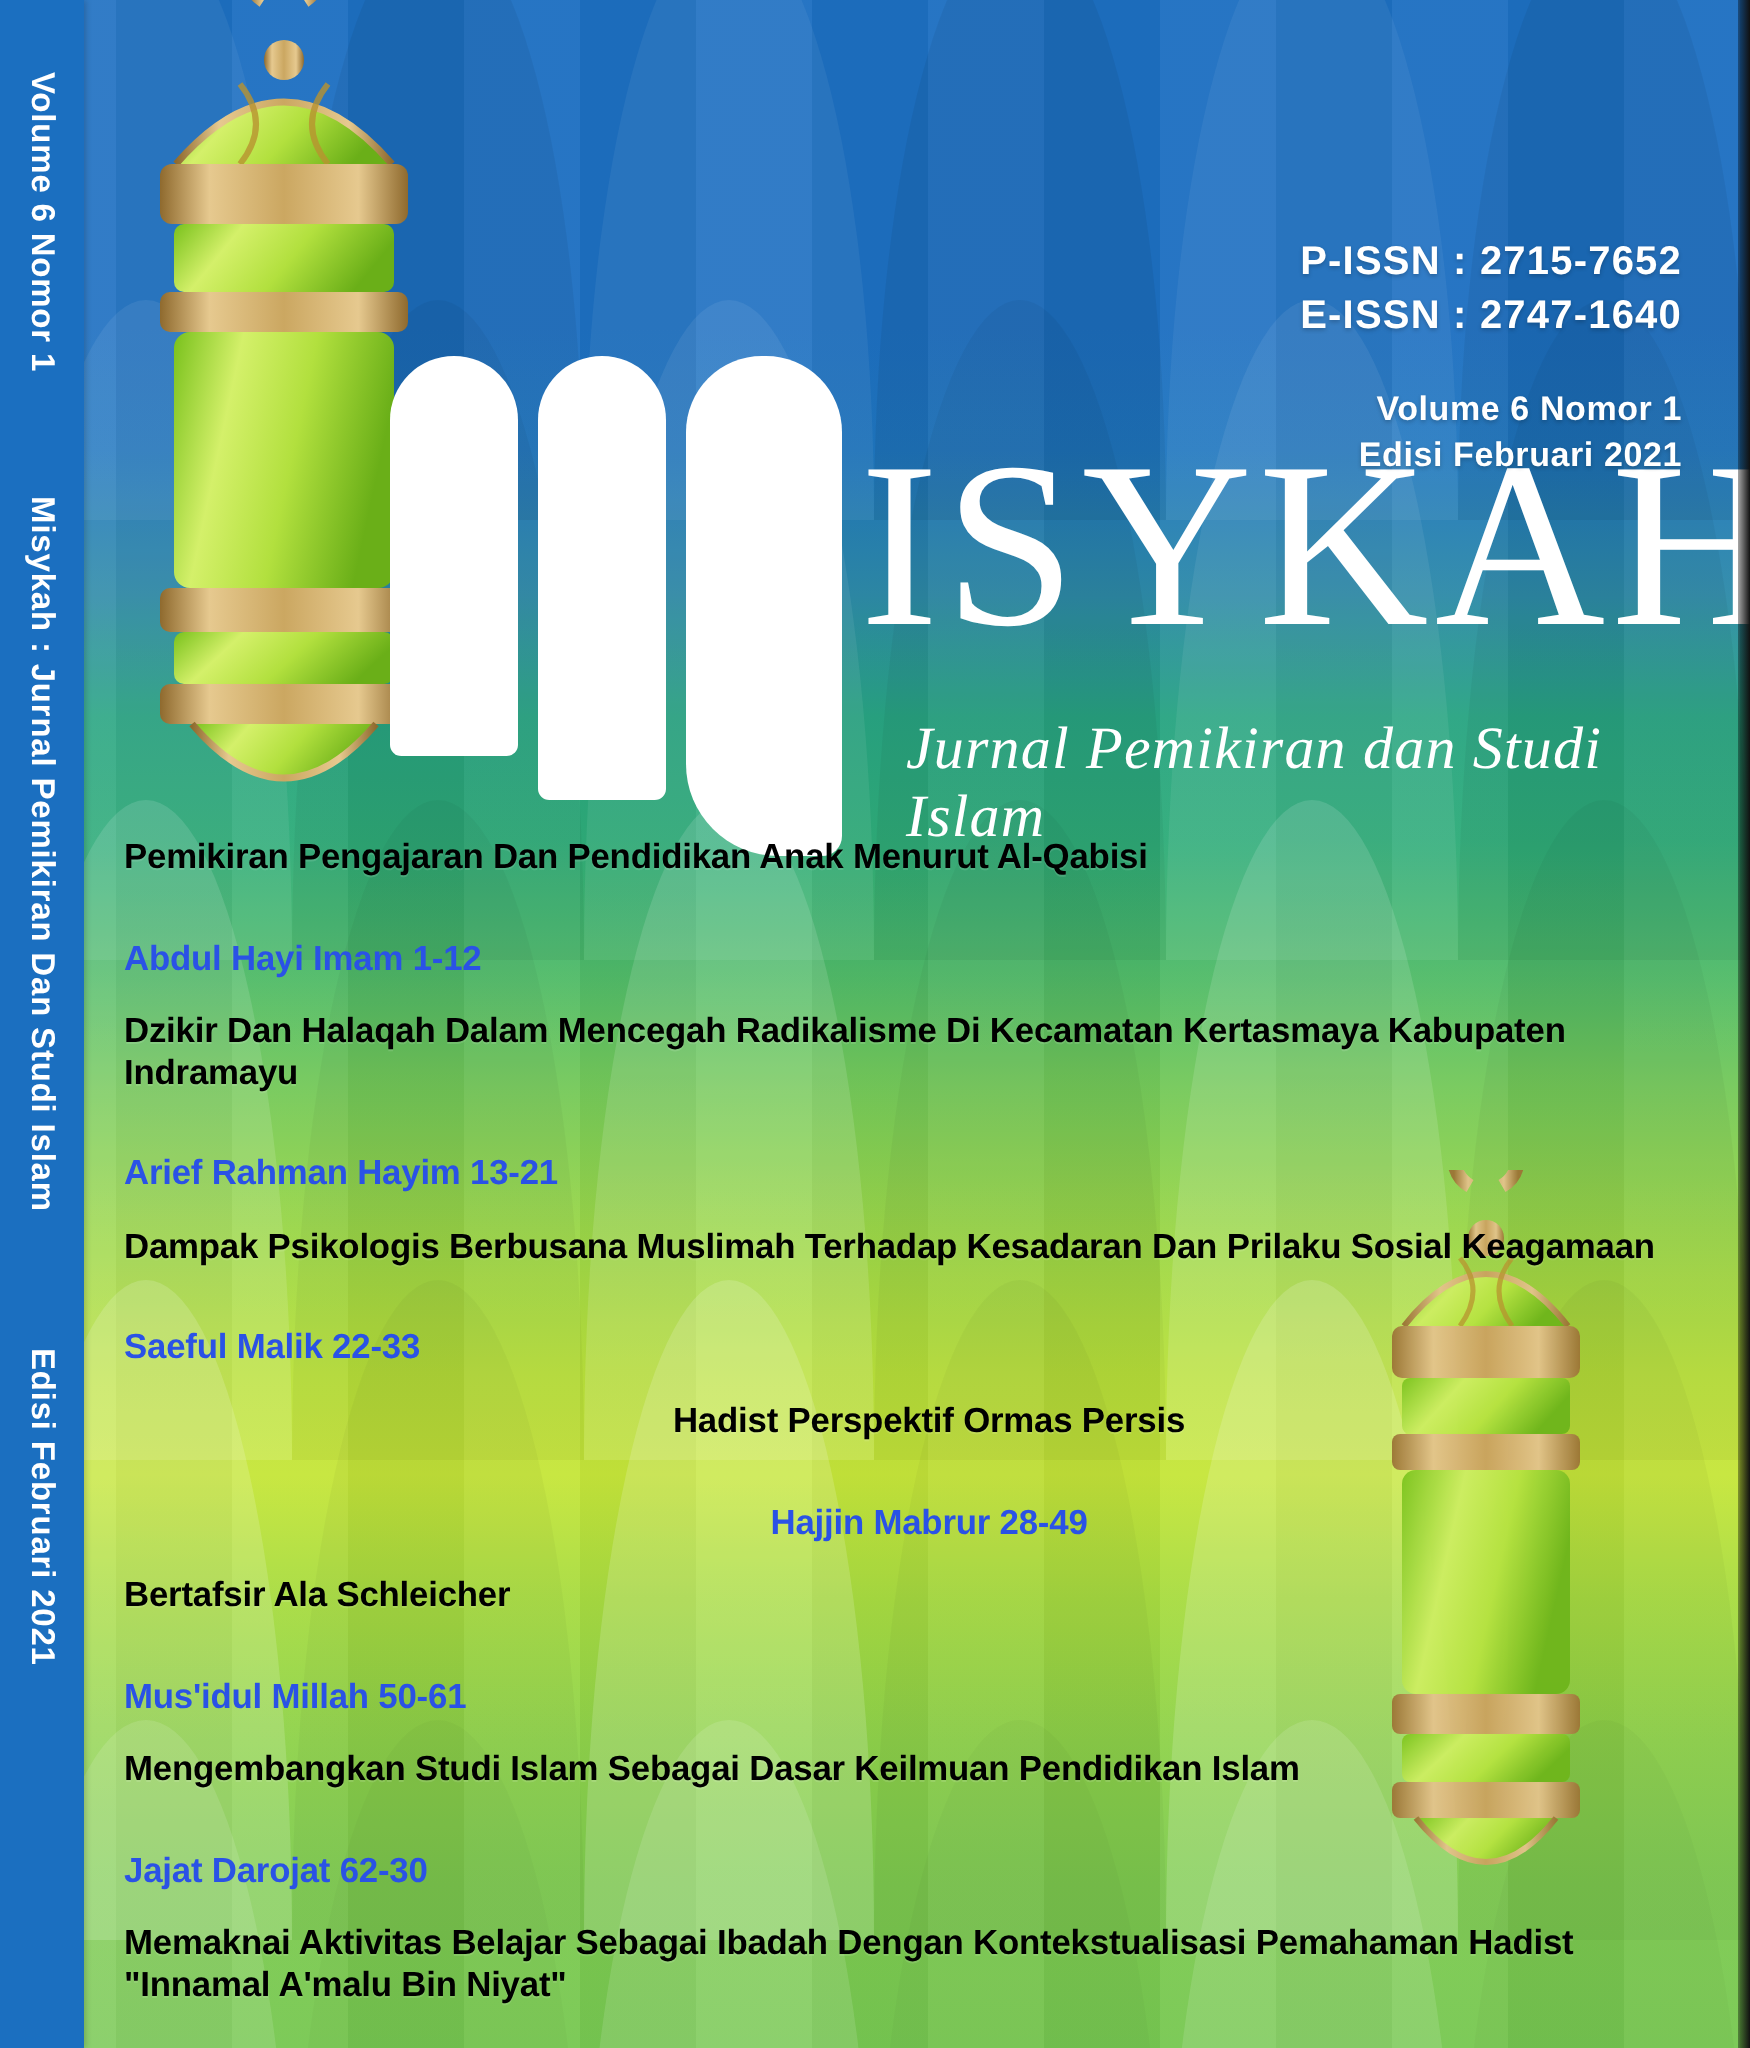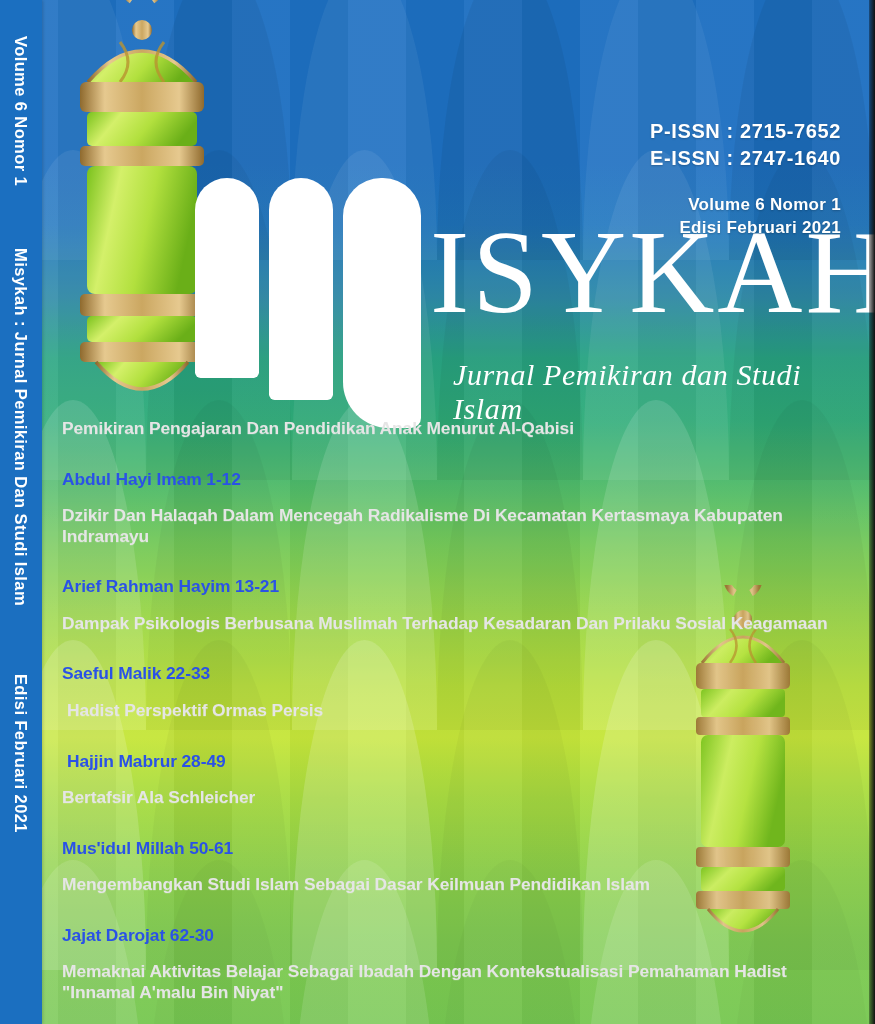--- a/index.html
+++ b/index.html
@@ -207,37 +207,37 @@
   
   .articles {
     position: absolute;
     left: 62px;
     top: 418px;
     width: 800px;
     z-index: 30;
   }
   .article { margin-bottom: 15px; }
   .art-title {
-    color: #e5e5e5;
+    color: #000000;
     font-weight: 700;
     font-size: 17.4px;
     line-height: 1.18;
     letter-spacing: -0.1px;
     text-shadow: 0 1px 0 rgba(255,255,255,0.12);
   }
   .art-author {
     color: #2a52e6;
     font-weight: 700;
     font-size: 17.4px;
     line-height: 1.3;
     letter-spacing: -0.1px;
     margin-top: 29px;
   }
   .article.indent .art-title,
-  .article.indent .art-author { padding-left: 5px; }
+  .article.indent .art-author { padding-left: 5px; text-align: center; }
 </style>
 </head>
 <body>
 
 <div class="cover">
 
   <div class="bg-base"></div>
   <div class="bg-stripes"></div>
 
   <div class="arch-row r1">

